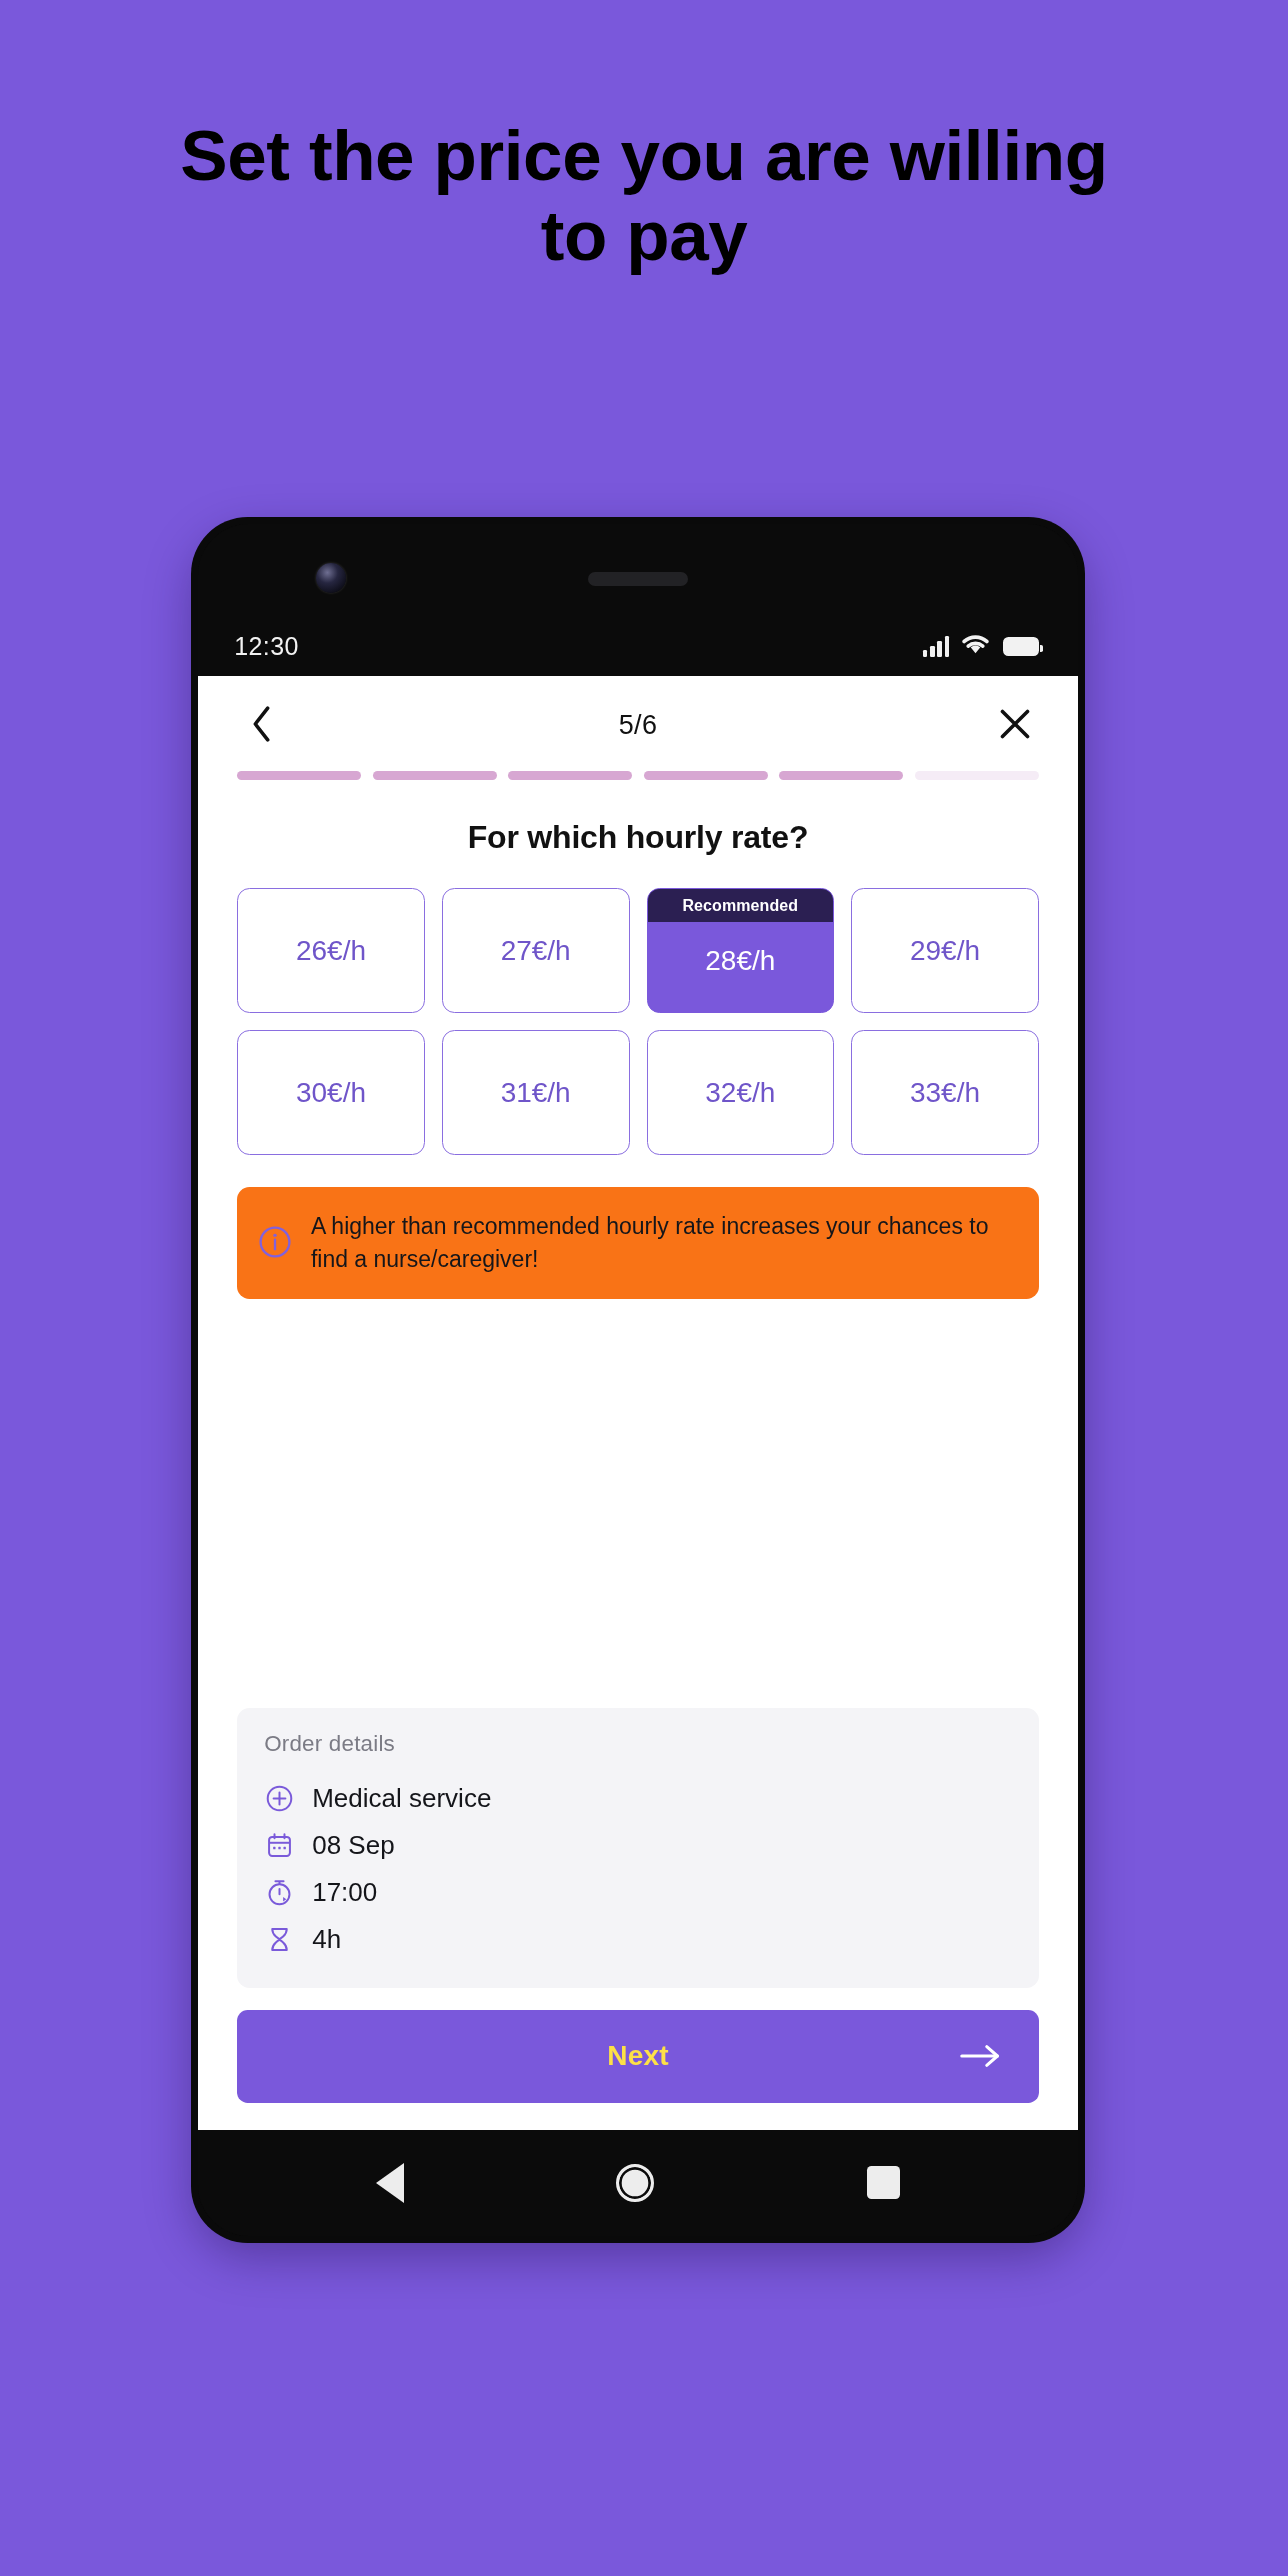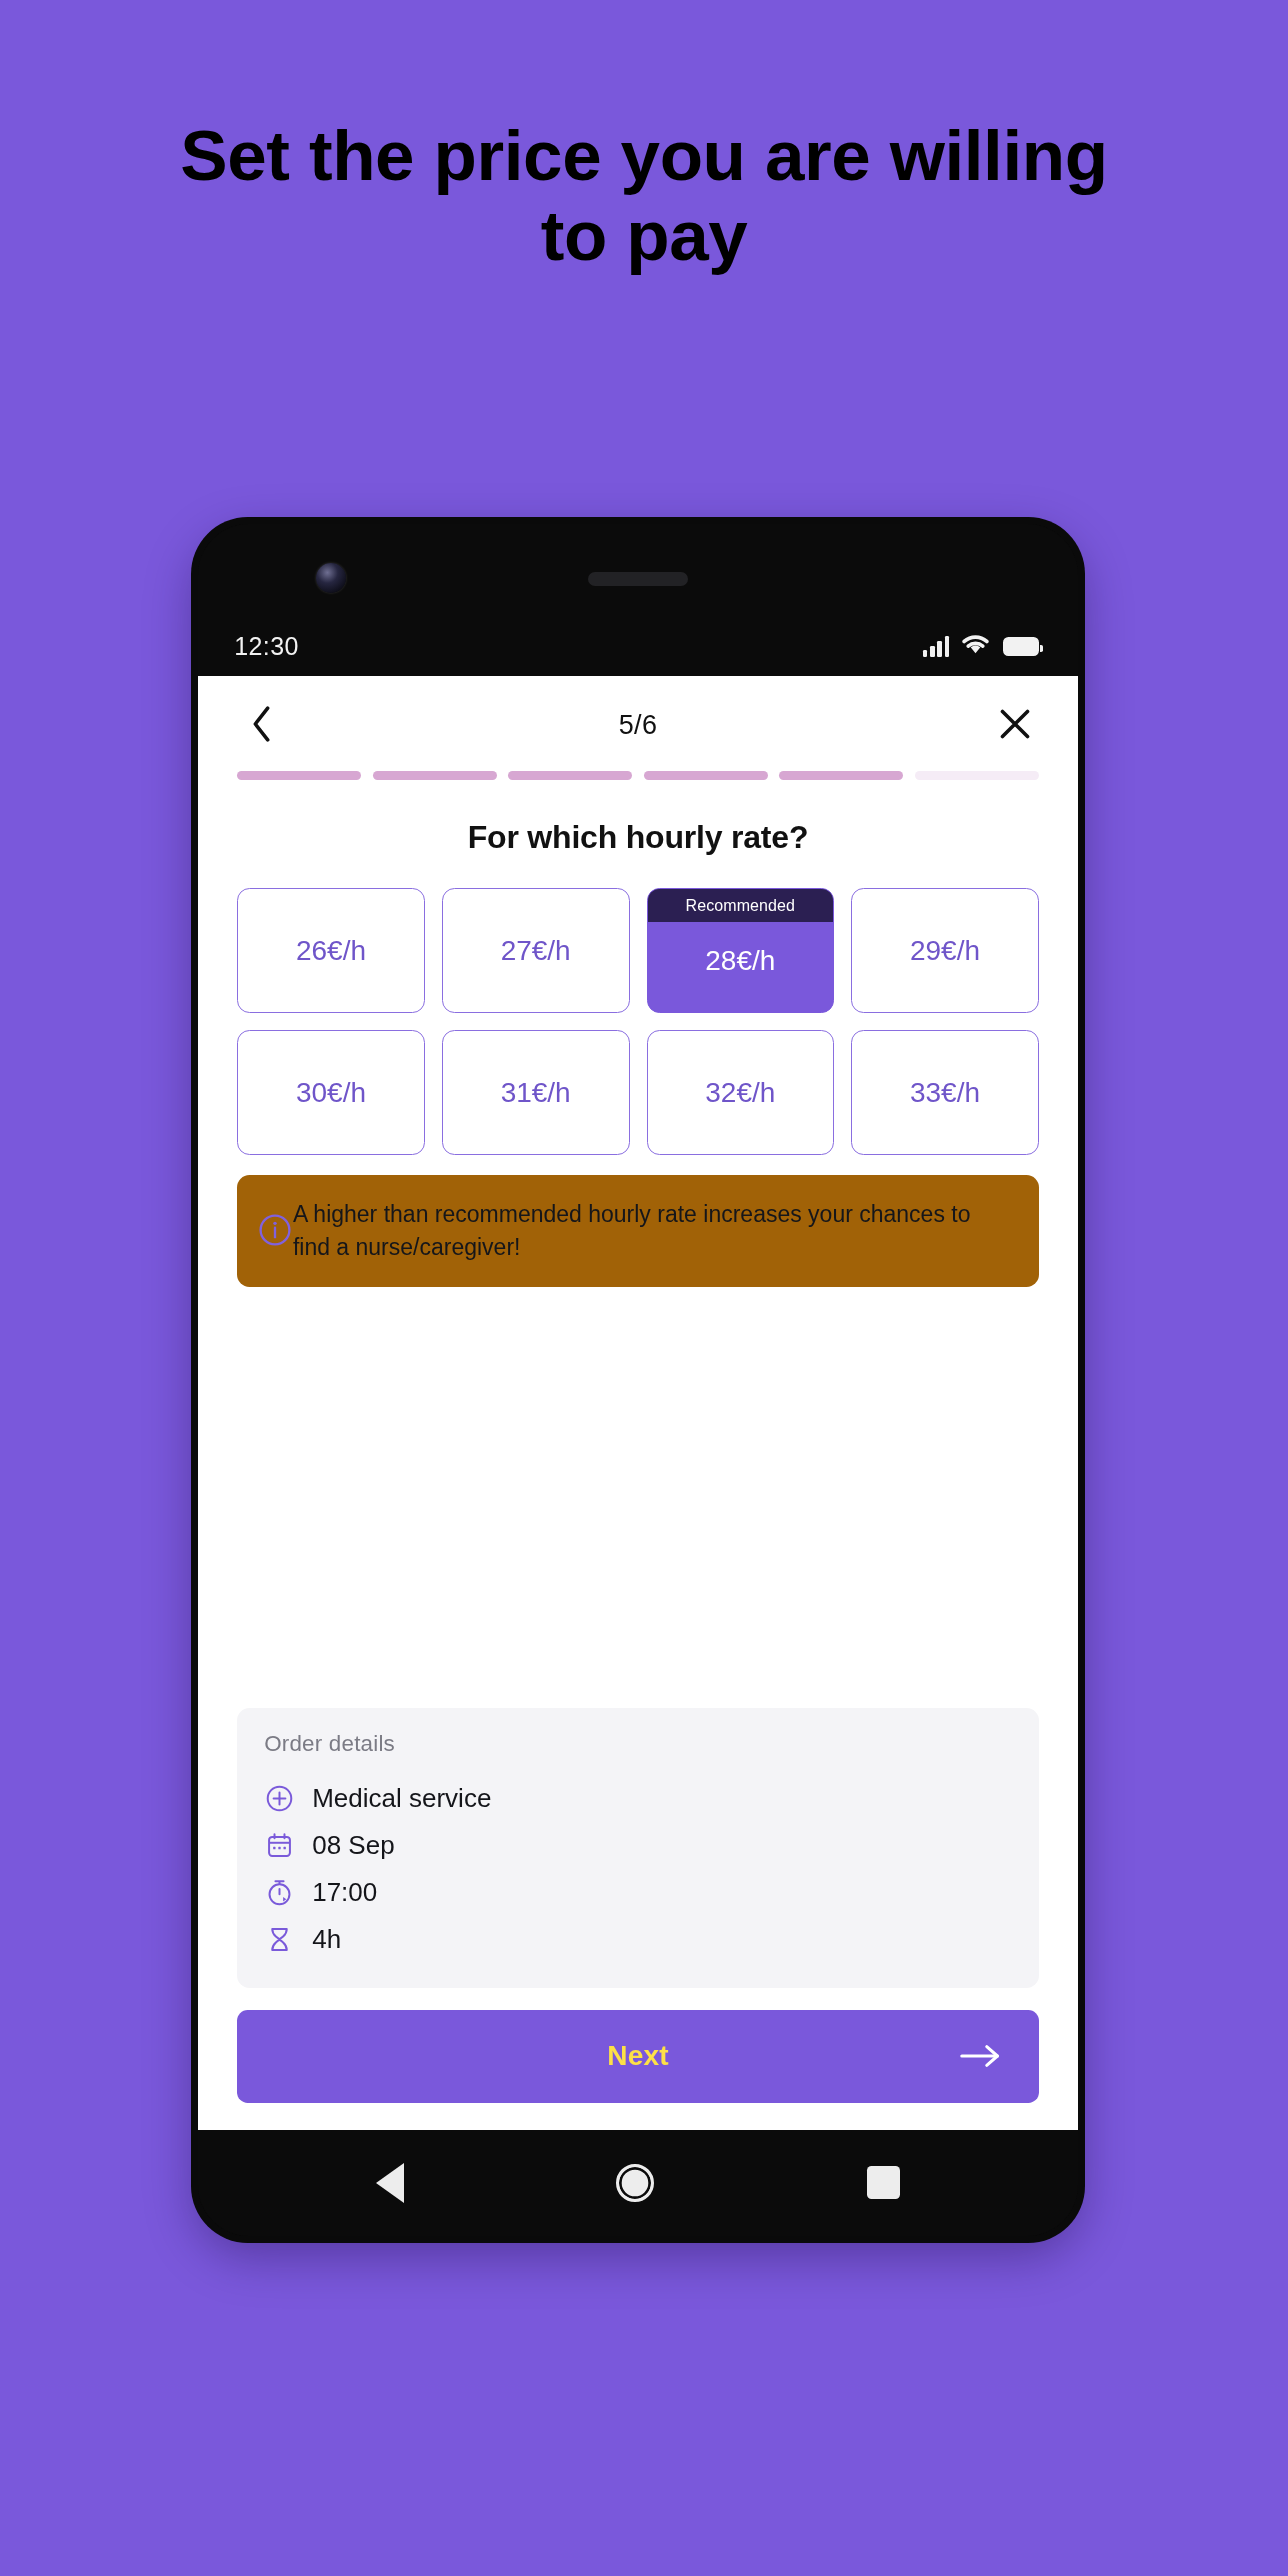--- a/index.html
+++ b/index.html
@@ -212,30 +212,32 @@
   .rate-card .rec-badge {
     position: absolute;
     top: 0; left: 0; right: 0;
     background: #2b1f52;
     color: #ffffff;
     font-size: 16px;
     line-height: 1;
     padding: 9px 0 8px 0;
     text-align: center;
     letter-spacing: 0.1px;
+    font-weight: bold;
   }
   .rate-card.selected .rate-label { margin-top: 19.7px; }
 
   .info-callout {
-    margin: 20px 39px 0 39px;
-    background: #a16207;
+    margin: 32px 39px 0 39px;
+    background: #f97316;
     border-radius: 12.5px;
     padding: 23px 25px 23px 19.7px;
     display: flex;
     align-items: center;
+    gap: 18px;
   }
   .info-icon-wrap { flex: 0 0 auto; }
   .info-text {
     font-size: 23px;
     line-height: 1.42;
     color: #15161a;
   }
 
   .flex-spacer { flex: 1 1 auto; }
 

